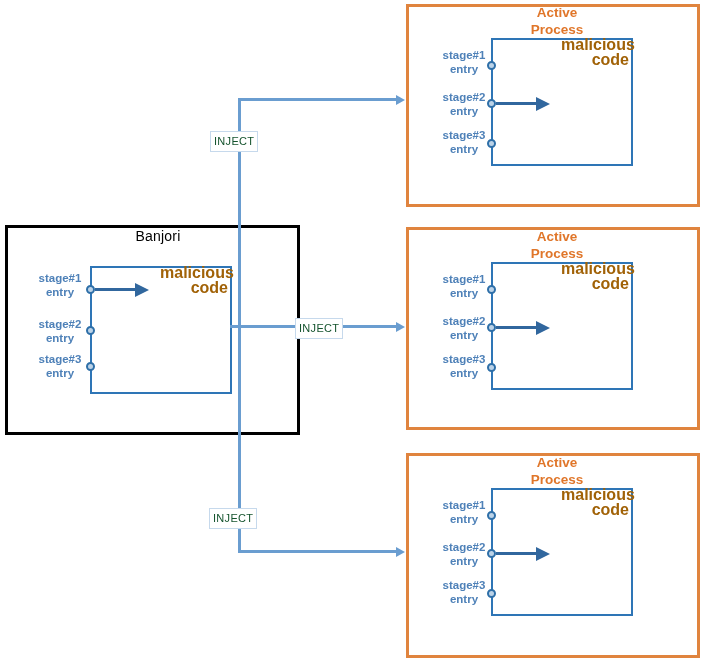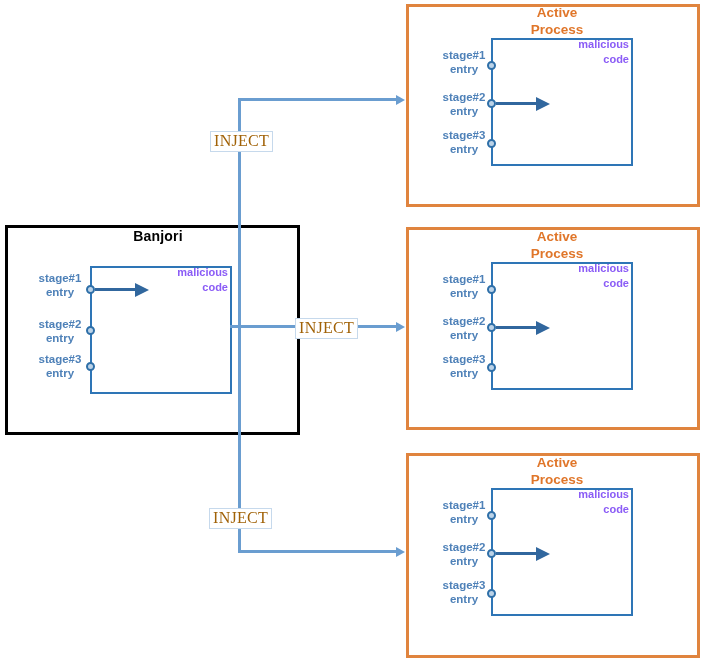--- a/index.html
+++ b/index.html
@@ -31,36 +31,36 @@
   }
   .source-title {
     position: absolute;
     left: 78px;
     top: 228px;
     width: 160px;
     text-align: center;
     color: #000000;
     font-size: 14px;
     line-height: 17px;
-    font-weight: bold;
+    font-weight: normal;
     letter-spacing: 0.2px;
   }
 
   
   .inner-box {
     position: absolute;
     border: 2px solid #2E75B6;
     box-sizing: border-box;
     background: #ffffff;
   }
   .malicious-label {
     position: absolute;
     text-align: right;
-    color: #8b5cf6;
-    font-size: 11px;
+    color: #a16207;
+    font-size: 16px;
     line-height: 15px;
     font-weight: bold;
   }
   .stage-label {
     position: absolute;
     width: 66px;
     text-align: center;
     color: #4E81B8;
     font-size: 11.5px;
     line-height: 14px;
@@ -130,27 +130,26 @@
     width: 0;
     height: 0;
     border-top: 5px solid transparent;
     border-bottom: 5px solid transparent;
     border-left: 9px solid #6A9DD0;
   }
   .inject-label {
     position: absolute;
     background: #ffffff;
     border: 1px solid #C6D9EC;
-    color: #a16207;
-    font-size: 16px;
+    color: #14532d;
+    font-size: 11px;
     line-height: 16px;
     padding: 1px 3px 2px 3px;
     box-sizing: border-box;
     letter-spacing: 0.3px;
-    font-family: Liberation Serif, serif;
   }
 </style>
 </head>
 <body>
 
 <div id="canvas">
 
   <div class="source-outer"></div>
 
   <div class="source-title">

